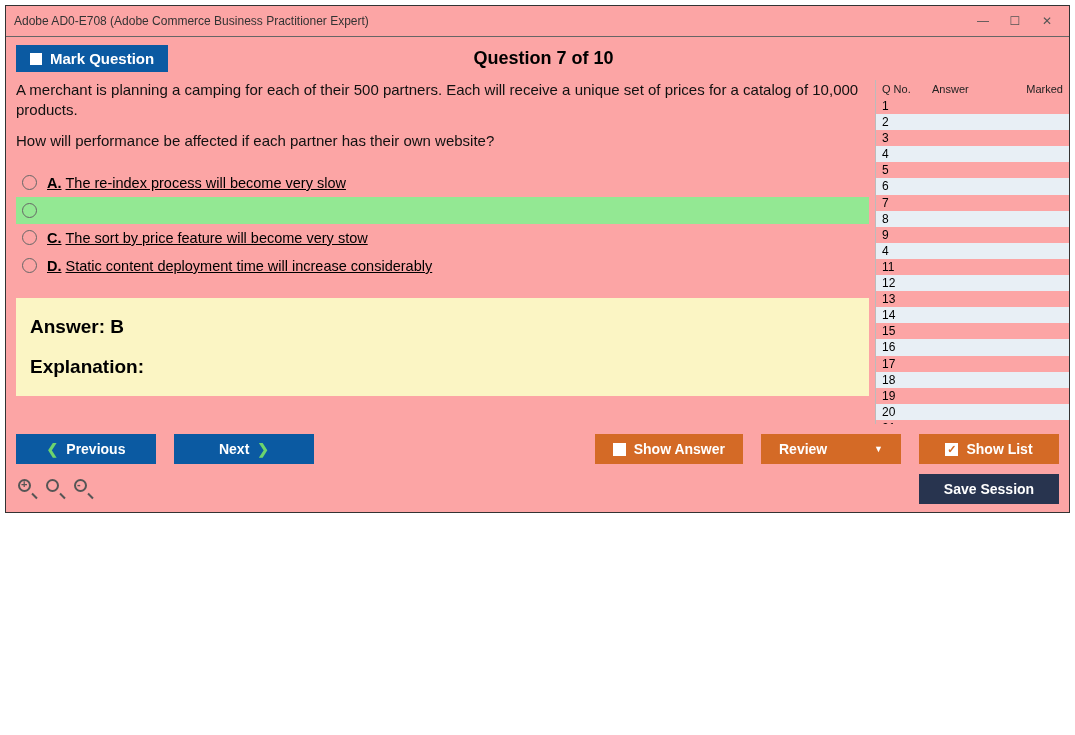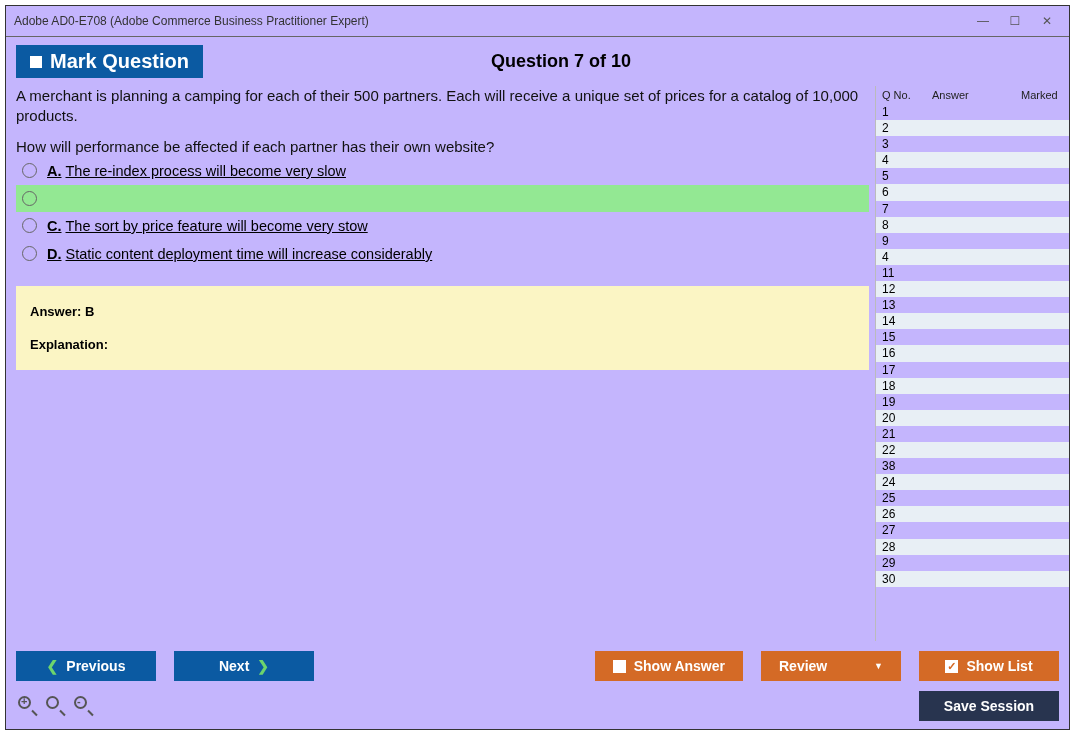--- a/index.html
+++ b/index.html
@@ -7,23 +7,23 @@
     font-family: Arial, sans-serif;
     font-size: 13px;
     background: #fff;
     display: flex;
     justify-content: center;
     align-items: flex-start;
     padding: 5px;
   }
   .window {
     width: 1065px;
-    height: 725px;
+    height: 508px;
     border: 1.5px solid #333;
-    background: #c4b5fd;
+    background: #fca5a5;
     display: flex;
     flex-direction: column;
   }
   .titlebar {
     display: flex;
     align-items: center;
     padding: 4px 8px;
     border-bottom: 1px solid #666;
     font-size: 12px;
     color: #333;
@@ -38,21 +38,21 @@
   }
   .header-row {
     display: flex;
     align-items: center;
     padding: 8px 10px;
   }
   .mark-btn {
     background: #0b5aa2;
     color: #fff;
     font-weight: bold;
-    font-size: 20px;
+    font-size: 15px;
     padding: 5px 14px;
     display: flex;
     align-items: center;
     gap: 8px;
     border: none;
     cursor: pointer;
   }
   .mark-btn .box {
     width: 12px; height: 12px; background: #fff;
   }
@@ -77,20 +77,21 @@
   .qtext {
     font-size: 15px;
     line-height: 1.35;
     color: #111;
     margin-bottom: 10px;
   }
   .qtext2 {
     font-size: 15px;
     line-height: 1.35;
     color: #111;
+    margin-bottom: 18px;
   }
   .option {
     display: flex;
     align-items: center;
     padding: 6px 6px;
     gap: 10px;
     font-size: 14.5px;
     cursor: pointer;
     text-decoration: underline;
   }
@@ -101,41 +102,41 @@
     width: 15px; height: 15px;
     border: 1.5px solid #666;
     border-radius: 50%;
     flex-shrink: 0;
   }
   .opt-label { font-weight: bold; margin-right: 4px;}
   .answer-box {
     background: #fbf5c4;
     margin-top: 18px;
     padding: 18px 14px;
-    font-size: 13px;
+    font-size: 19px;
     font-weight: bold;
   }
   .answer-box .exp {
     margin-top: 18px;
   }
   .side {
     width: 194px;
     border-left: 1px solid #bbb;
     display: flex;
     flex-direction: column;
   }
   .side-header {
     display: flex;
     font-size: 11px;
     color: #222;
     padding: 3px 6px 3px 6px;
   }
   .side-header .c1 { width: 40px; }
   .side-header .c2 { flex: 1; padding-left: 10px; }
-  .side-header .c3 { width: 56px; text-align: left; padding-left: 14px; }
+  .side-header .c3 { width: 56px; text-align: right; padding-left: 14px; }
   .side-body {
     flex: 1;
     overflow-y: scroll;
     font-size: 12px;
   }
   .row {
     padding: 0 6px;
     line-height: 16.1px;
     height: 16.1px;
   }

